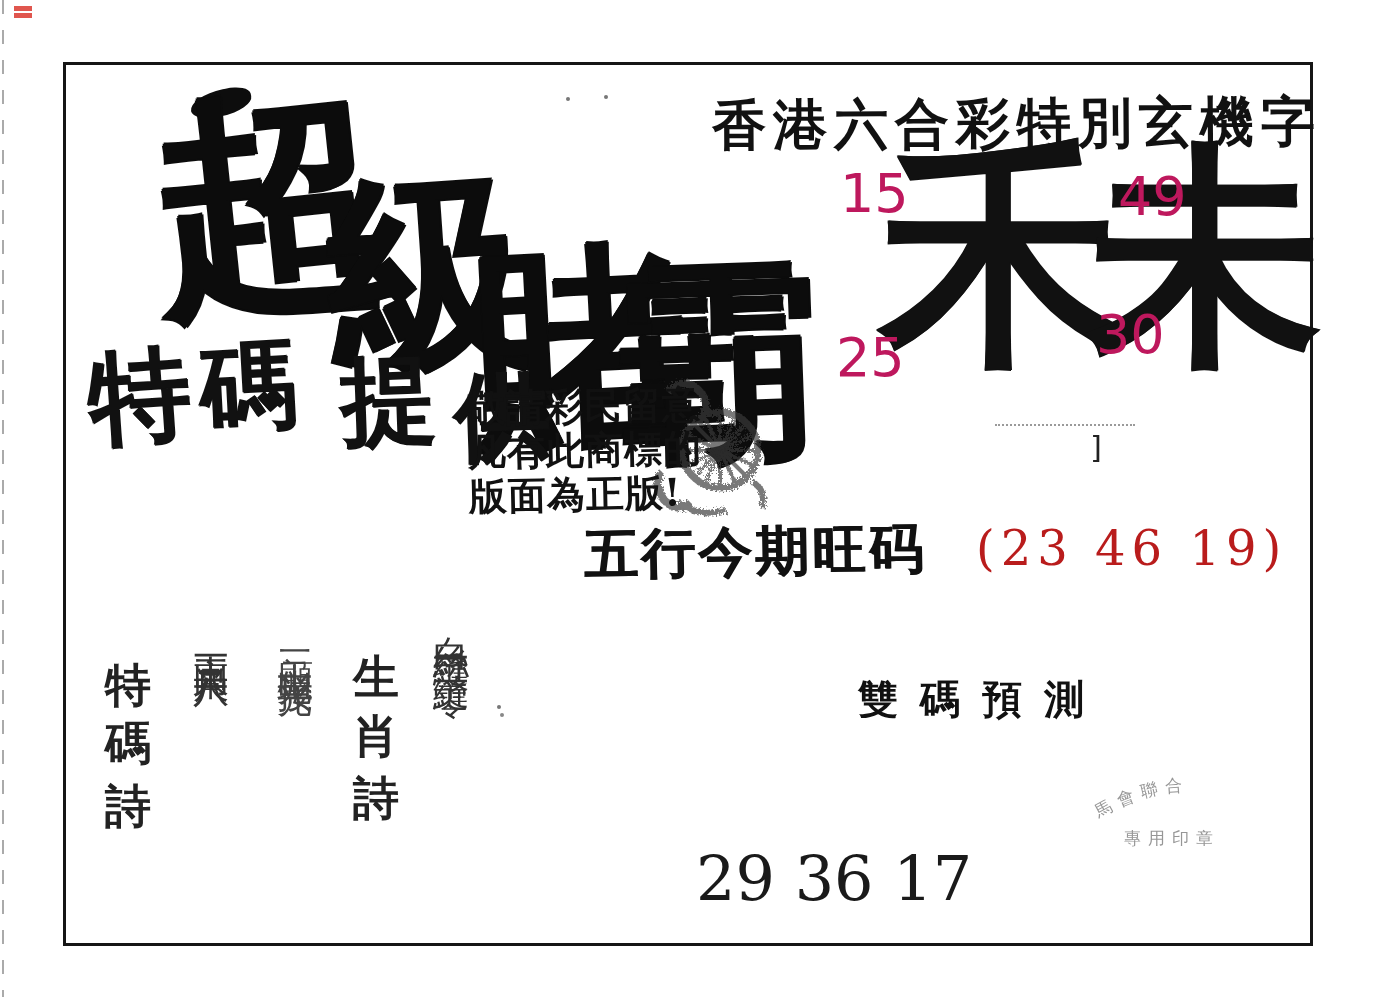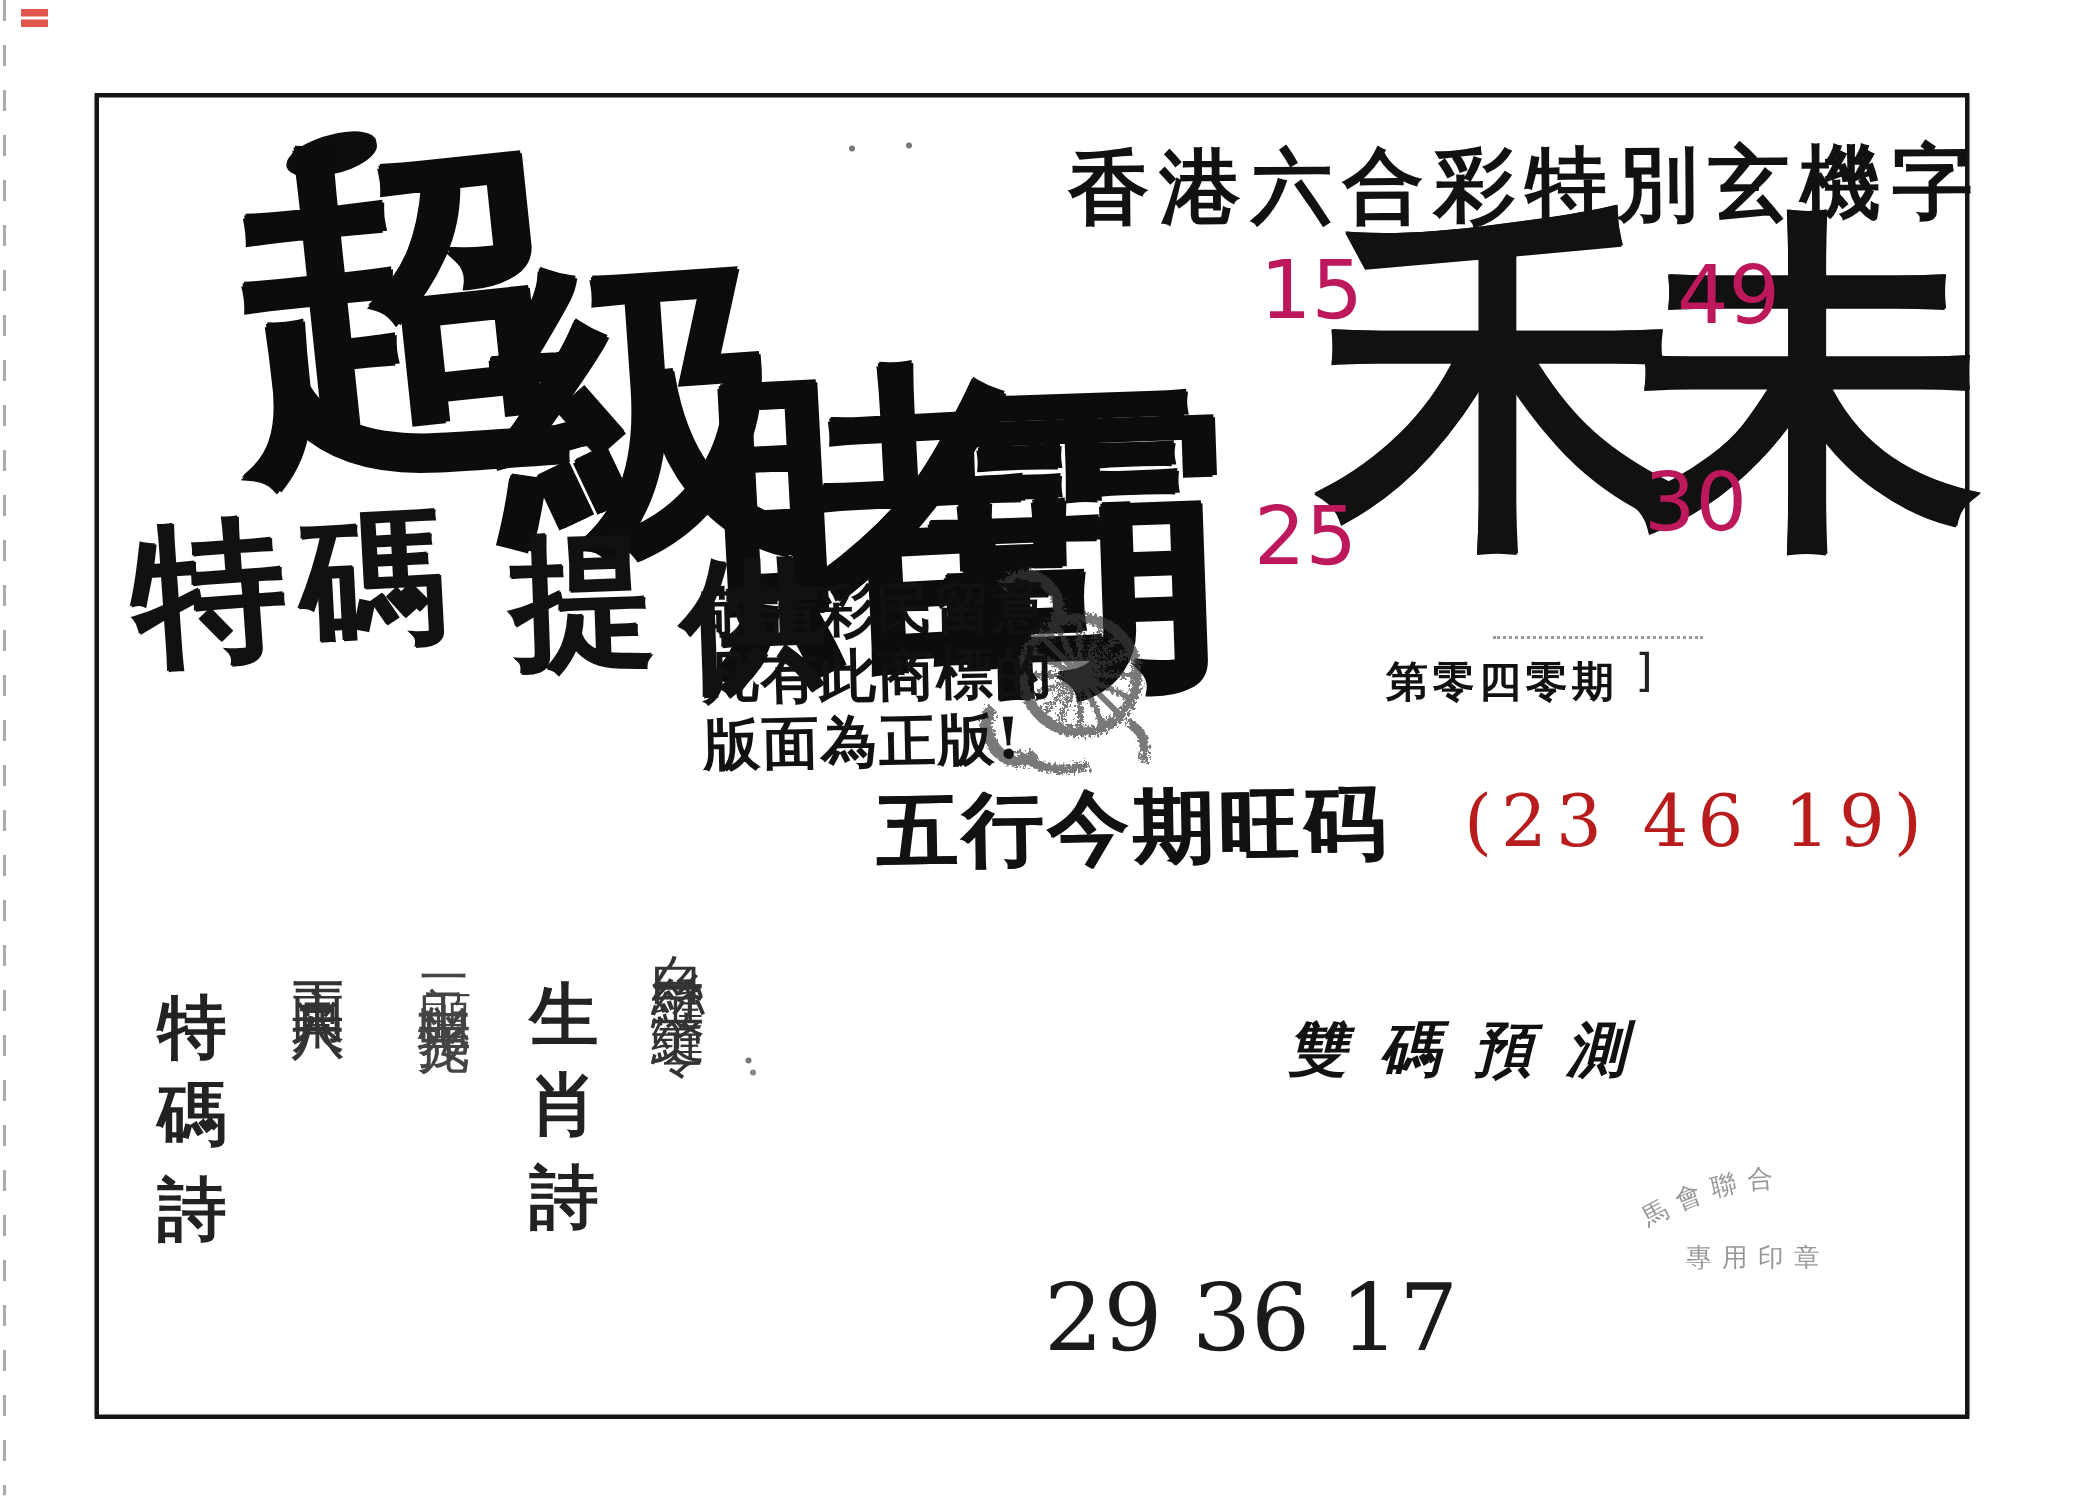--- a/index.html
+++ b/index.html
@@ -76,21 +76,21 @@
   .col-label{font-size:46px;font-weight:700;letter-spacing:60px;}
   .col-text{font-size:36px;font-weight:400;color:#333;}
   .vc-1{left:98px;top:624px;}
   .vc-2{left:186px;top:626px;letter-spacing:3px;}
   .vc-3{left:270px;top:622px;letter-spacing:6px;color:#444;}
   .vc-4{left:346px;top:616px;}
   .vc-5{left:426px;top:608px;letter-spacing:8px;}
 
   
   .double-label{left:858px;top:672px;font-size:40px;font-weight:700;
-    letter-spacing:22px;font-style:italic;}
+    letter-spacing:22px;}
   .pred-nums{left:696px;top:842px;font-size:62px;font-weight:400;color:#1a1a1a;}
   .pred-nums span{margin-right:0;}
   .pn-1{margin-right:62px;} .pn-2{margin-right:34px;}
 
   
   .arc-stamp{left:1062px;top:748px;width:250px;height:120px;opacity:.7;}
   .arc-stamp text{fill:#6a6a6a;font-size:17px;letter-spacing:7px;
     font-family:"DejaVu Serif","Liberation Serif",serif;}
 
   
@@ -172,21 +172,20 @@
   <div class="abs glyph-wrap">
     <span class="glyph">禾</span>
     <span class="glyph right">未</span>
   </div>
   <div class="abs corner-num num-tl">15</div>
   <div class="abs corner-num num-tr">49</div>
   <div class="abs corner-num num-bl">25</div>
   <div class="abs corner-num num-br">30</div>
 
   <div class="abs issue-dots"></div>
-  <div class="abs issue">第零四零期</div>
   <div class="abs issue-bracket">]</div>
 
 
   <div class="abs wuxing-label">五行今期旺码</div>
   <div class="abs wuxing-nums">(23 46 19)</div>
 
   <div class="abs vcol col-label vc-1">特碼詩</div>
   <div class="abs vcol col-text vc-2">山高三米一尺八</div>
   <div class="abs vcol col-text vc-3">三顧山光接光</div>
   <div class="abs vcol col-label vc-4">生肖詩</div>

